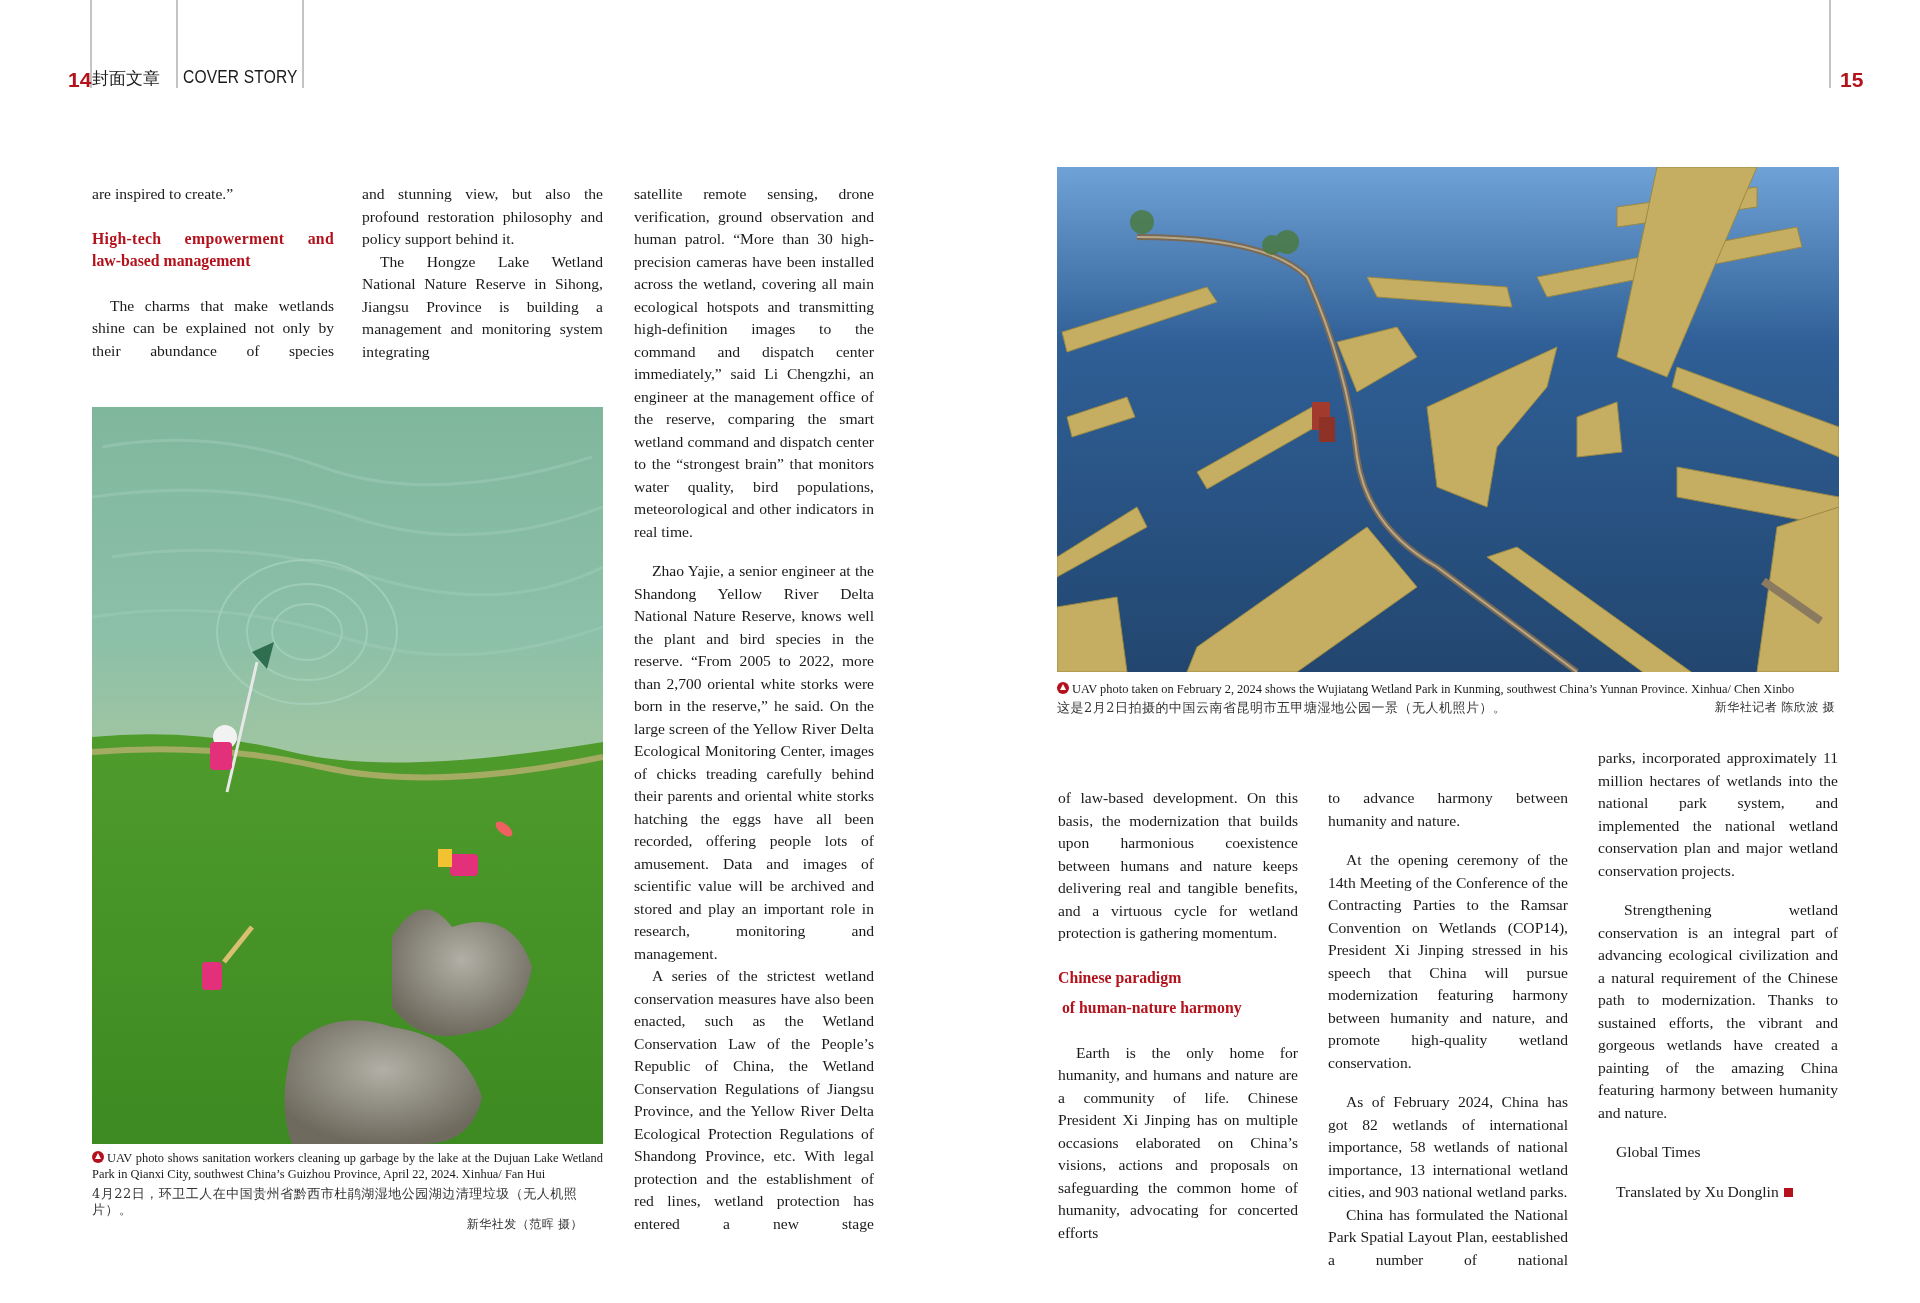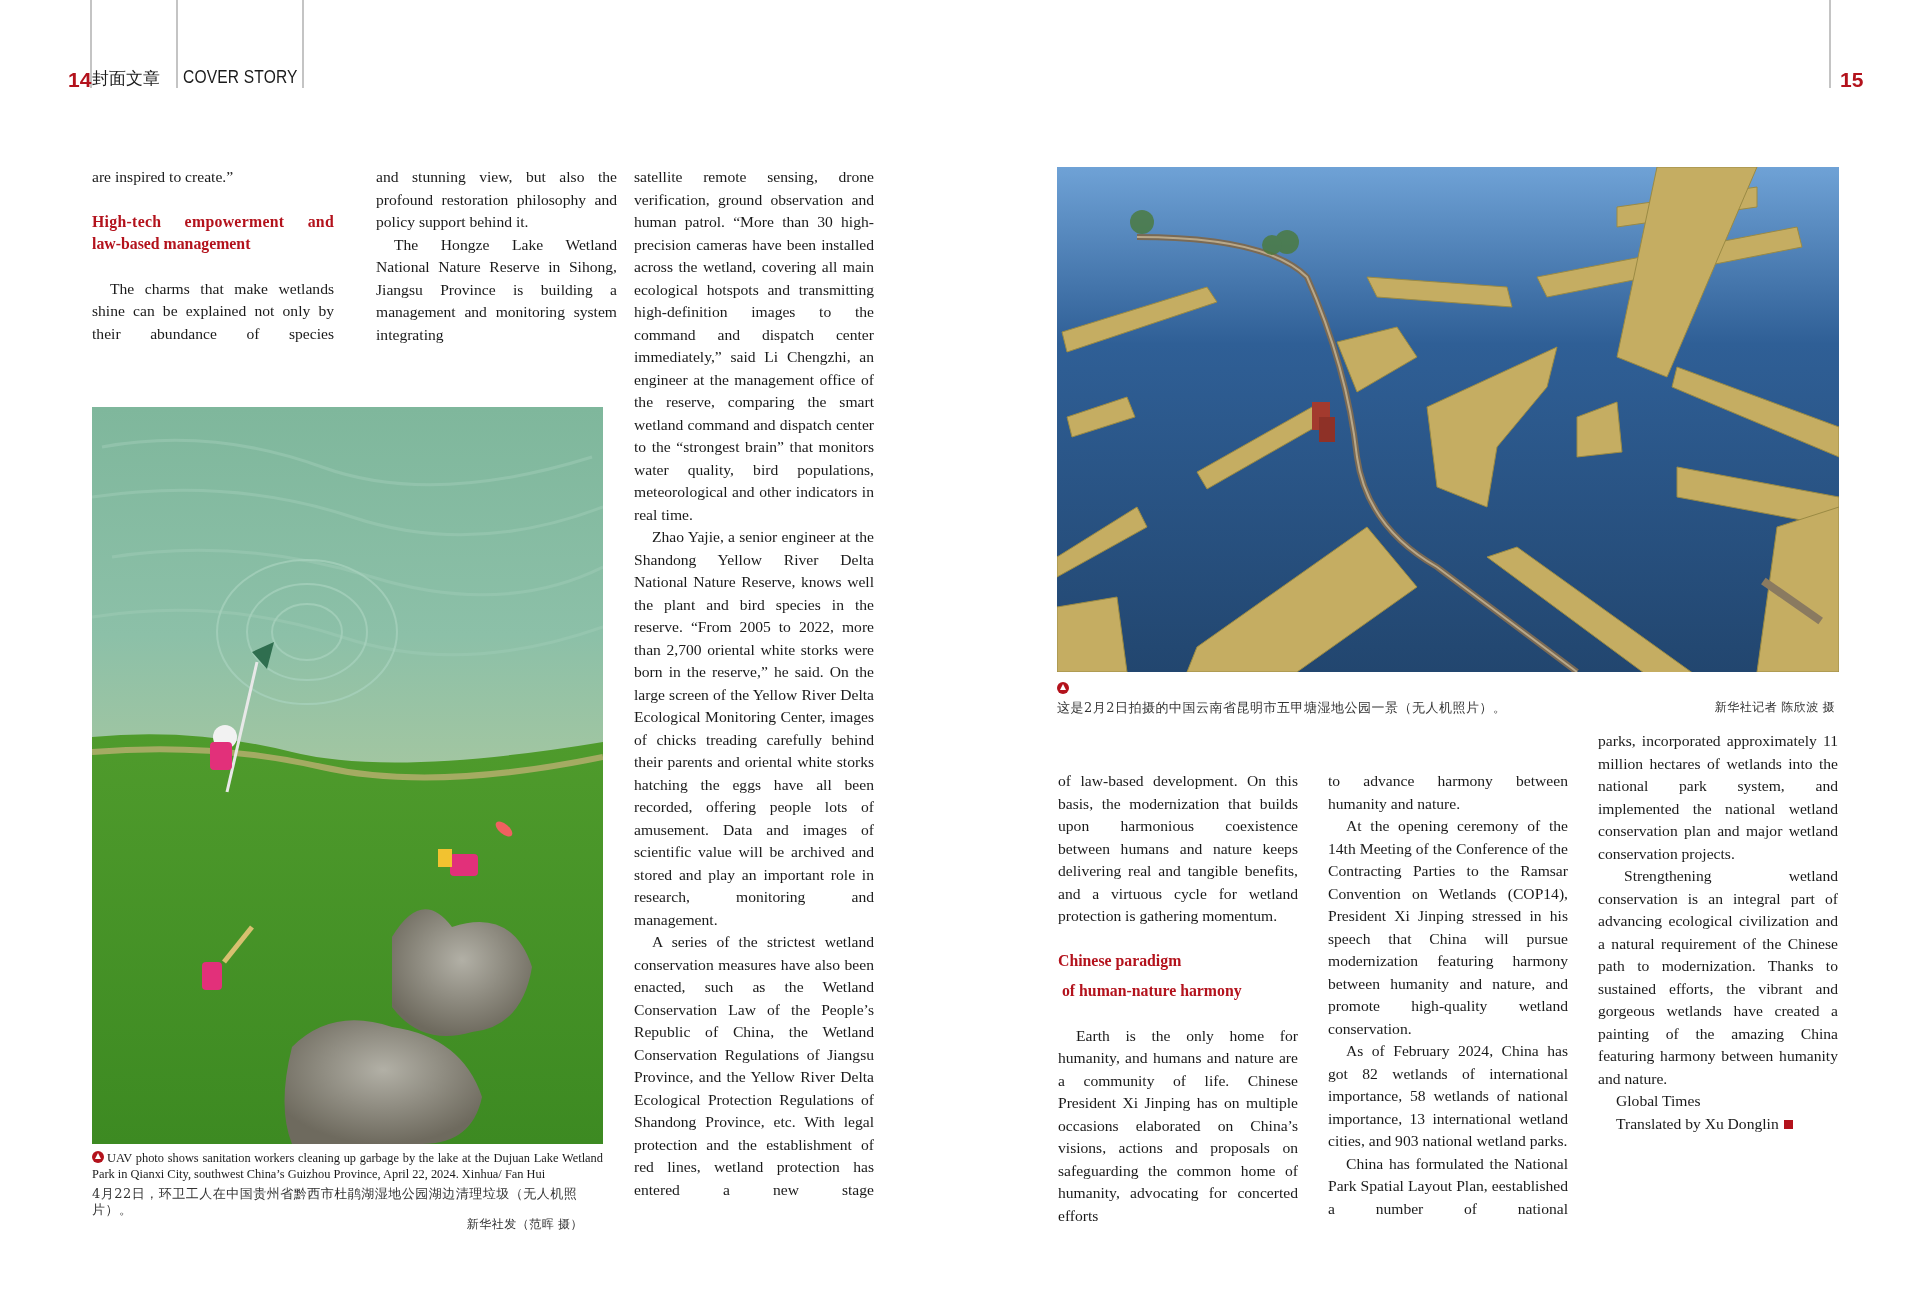--- a/index.html
+++ b/index.html
@@ -9,21 +9,21 @@
   
   .vrule { position: absolute; top: 0; width: 2px; height: 88px; background: #c4c4c4; }
   .hdr-num { position: absolute; top: 68px; font-family: "Liberation Sans", "DejaVu Sans", sans-serif; font-weight: bold; font-size: 21px; color: #b3121c; }
   .hdr-cn { position: absolute; top: 67px; left: 92px; font-family: "DejaVu Sans", sans-serif; font-size: 17px; color: #1a1a1a; }
   .hdr-en { position: absolute; top: 66px; left: 183px; font-family: "Liberation Sans", "DejaVu Sans", sans-serif; font-size: 19px; color: #1a1a1a; transform: scaleX(0.82); transform-origin: left top; letter-spacing: 0.2px; }
 
   
   .col { position: absolute; width: 242px; font-size: 15.6px; line-height: 22.5px; text-align: justify; text-align-last: justify; }
   .col p { text-indent: 0; }
   .col .ind { text-indent: 18px; }
-  .col .last { text-align-last: left; }
+  .col .last { text-align-last: left; margin-top: 17px; }
   .subhead { color: #b3121c; font-weight: bold; font-size: 15.8px; line-height: 22.5px; text-align: left; text-align-last: left; }
   .gap { height: 22px; }
 
   
   .photo { position: absolute; overflow: hidden; }
   .photo svg { display: block; width: 100%; height: 100%; }
 
   
   .cap { position: absolute; font-size: 12.4px; line-height: 15.5px; color: #1a1a1a; }
   .cap .cam { display: inline-block; width: 12px; height: 12px; border-radius: 50%; background: #b3121c; position: relative; vertical-align: -1px; margin-right: 3px; }
@@ -50,21 +50,21 @@
   <p class="last">are inspired to create.”</p>
   <div class="gap"></div>
   <div class="subhead">
     <span style="display:block; text-align:justify; text-align-last:justify; letter-spacing:0.3px;">High-tech empowerment and</span>
     <span style="display:block;">law-based management</span>
   </div>
   <div class="gap"></div>
   <p class="ind">The charms that make wetlands shine can be explained not only by their abundance of species</p>
 </div>
 
-<div class="col" style="left:376px; top:166px; width:241px;">
+<div class="col" style="left:362px; top:166px; width:241px;">
   <p class="last">and stunning view, but also the profound  restoration philosophy and policy support behind it.</p>
   <p class="ind">The Hongze Lake Wetland National Nature Reserve in Sihong, Jiangsu Province is building a management and monitoring system integrating</p>
 </div>
 
 <div class="photo" style="left:92px; top:407px; width:511px; height:737px;">
   <svg viewBox="0 0 511 737" preserveAspectRatio="none">
     <defs>
       <linearGradient id="water" x1="0" y1="0" x2="0" y2="1">
         <stop offset="0" stop-color="#7fb79c"></stop>
         <stop offset="0.6" stop-color="#8cc0a8"></stop>
@@ -158,21 +158,21 @@
     <g fill="#4a7a3a" opacity="0.8">
       <circle cx="230" cy="75" r="12"></circle>
       <circle cx="215" cy="78" r="10"></circle>
       <circle cx="85" cy="55" r="12"></circle>
     </g>
   </svg>
 </div>
 
 <div class="cap" style="left:1057px; top:682px; width:782px;">
   <div>
-    <span class="cam"></span>
+    <span class="cam"></span><span>UAV photo taken on February 2, 2024 shows the Wujiatang Wetland Park in Kunming, southwest China’s Yunnan Province. Xinhua/ Chen Xinbo</span>
   </div>
   <div style="display:flex; justify-content:space-between; margin-top:2px;">
     <span class="cap-cn">这是2月2日拍摄的中国云南省昆明市五甲塘湿地公园一景（无人机照片）。</span>
     <span class="cap-credit" style="padding-right:4px;">新华社记者 陈欣波 摄</span>
   </div>
 </div>
 
 <div class="col" style="left:1058px; top:770px; width:240px;">
   <p class="last">of law-based development. On this basis, the modernization that builds upon harmonious coexistence between humans and nature keeps delivering real and tangible benefits, and a virtuous cycle for wetland protection is gathering momentum.</p>
   <div class="gap"></div>

